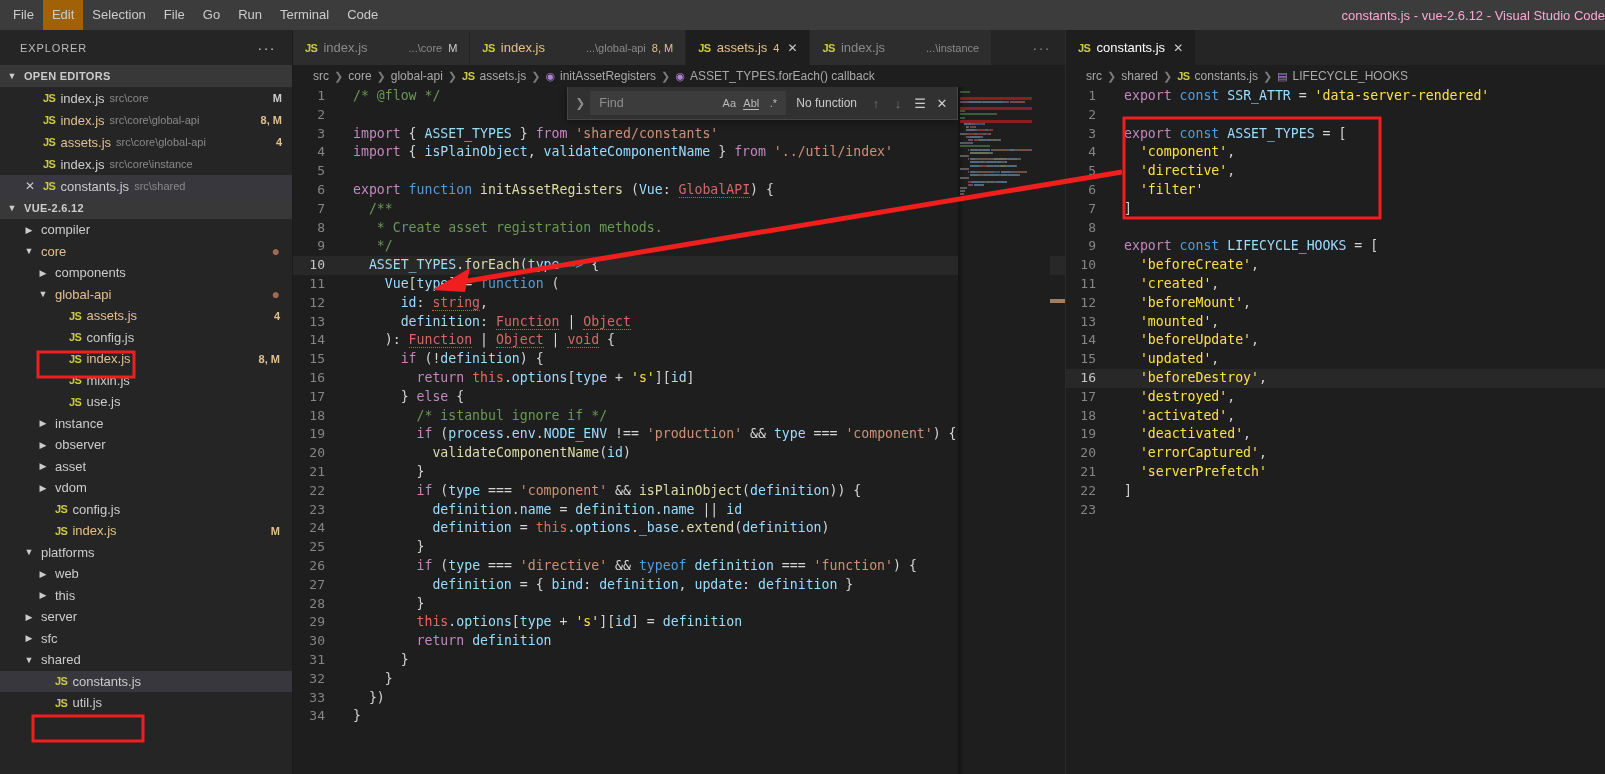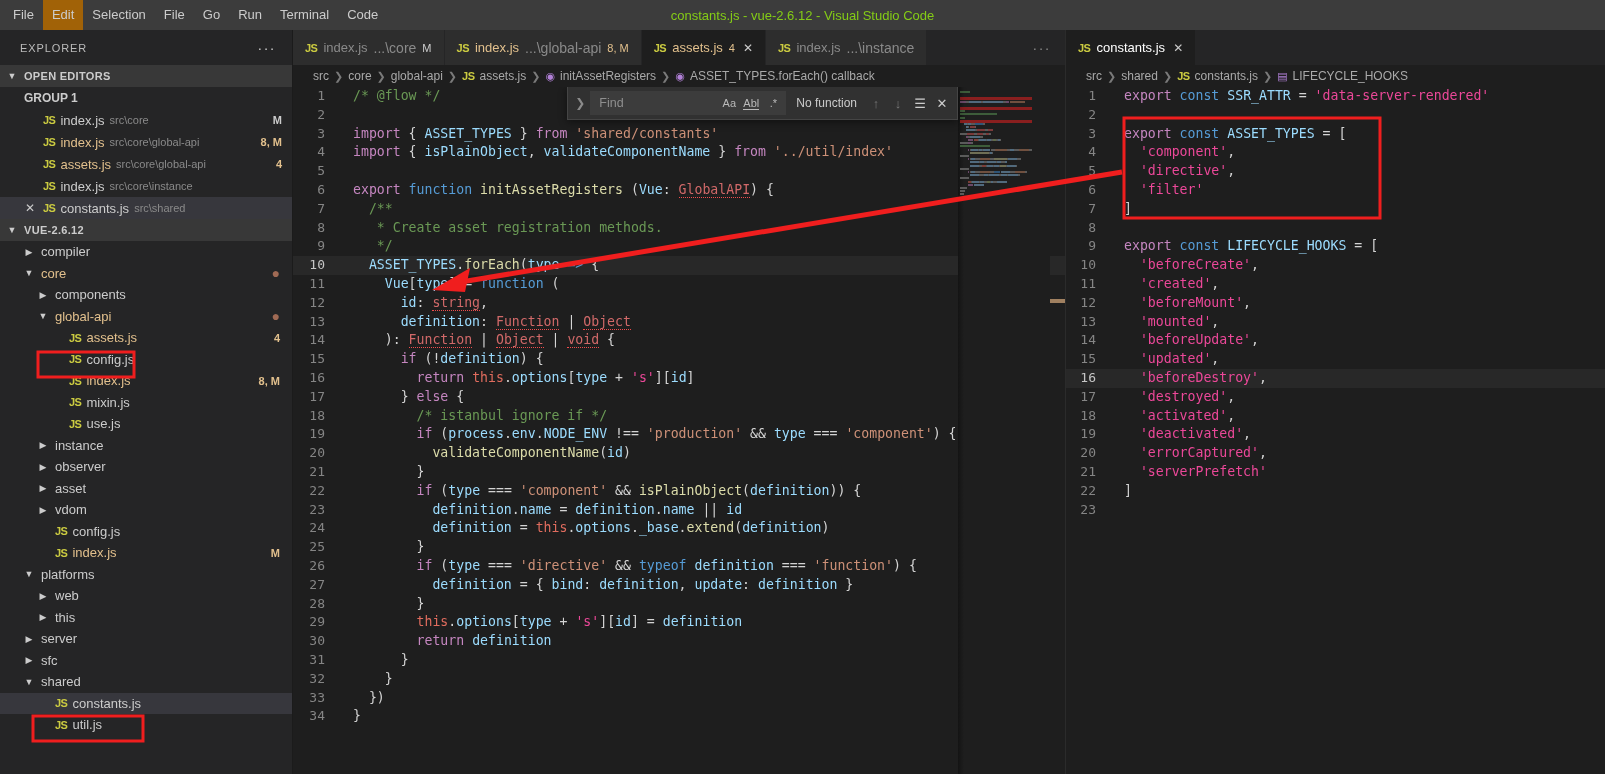--- a/index.html
+++ b/index.html
@@ -17,22 +17,22 @@
     height: 30px; background: #3c3c3c; display: flex; align-items: center;
     flex: 0 0 30px; position: relative;
   }
   .menu { display: flex; align-items: center; height: 30px; padding-left: 4px; }
   .menu-item {
     font-size: 13px; color: #cccccc; padding: 5px 9px; line-height: 20px;
     white-space: nowrap; cursor: default;
   }
   .menu-item.active { background: #a16207; }
   .title-center {
-    position: absolute; left: 0; right: 0; text-align: center;
-    font-size: 13px; color: #84cc16; pointer-events: none;
+    position: absolute; left: 0; right: 0; text-align: right;
+    font-size: 13px; color: #f9a8d4; pointer-events: none;
   }
 
   
   .body { flex: 1 1 auto; display: flex; min-height: 0; }
 
   
   .sidebar {
     width: 293px; flex: 0 0 293px; background: #252526;
     display: flex; flex-direction: column; min-height: 0; position: relative;
     border-right: 1px solid #1b1b1b;
@@ -90,21 +90,21 @@
 
   .tabbar { height: 35px; background: #252526; display: flex; align-items: stretch; position: relative; }
   .tab {
     display: flex; align-items: center; gap: 6px; padding: 0 12px;
     font-size: 13px; background: #2d2d2d; color: #8a8a8a;
     border-right: 1px solid #252526; white-space: nowrap; min-width: 0;
   }
   .tab.active { background: #1e1e1e; color: #ffffff; }
   .tab .tname { font-size: 13px; }
   .tab .tname.mod { color: #e2c08d; }
-  .tab .tpath { font-size: 14px; color: #8a8a8a; }
+  .tab .tpath { font-size: 11px; color: #8a8a8a; margin-left: 35px; }
   .tab .tbadge { font-size: 11px; color: #e2c08d; }
   .tab .tclose { font-size: 12px; color: #cccccc; margin-left: 2px; }
   .tabbar-actions { margin-left: auto; display: flex; align-items: center; padding-right: 14px; color: #8a8a8a; letter-spacing: 1.5px; font-size: 14px; }
 
   .breadcrumb {
     height: 22px; display: flex; align-items: center; gap: 5px;
     padding-left: 20px; font-size: 12px; color: #a9a9a9; white-space: nowrap;
     background: #1e1e1e;
   }
   .bc-sep { color: #7a7a7a; font-size: 11px; }
@@ -127,21 +127,21 @@
   .ln.cur { color: #c6c6c6; }
   .ctext { flex: 1 1 auto; padding-left: 8px; }
 
   .code-right .ln { width: 50px; flex: 0 0 50px; }
 
   
   .t-com { color: #6a9955; }
   .t-kw  { color: #c586c0; }
   .t-kw2 { color: #569cd6; }
   .t-str { color: #ce9178; }
-  .t-str2{ color: #ec4899; }
+  .t-str2{ color: #fde047; }
   .t-fn  { color: #dcdcaa; }
   .t-var { color: #9cdcfe; }
   .t-pun { color: #d4d4d4; }
   .t-err { color: #d16969; border-bottom: 1px dotted #f14c4c; }
   .t-red { color: #e06c5e; }
 
   
   .find-widget {
     position: absolute; top: 0; right: 107px; z-index: 30;
     height: 33px; background: #313131; border: 1px solid #454545; border-top: none;
@@ -204,21 +204,20 @@
       <div class="sb-title">
         <span>EXPLORER</span>
         <span class="sb-dots">···</span>
       </div>
 
       <div class="section-header">
         <span class="chev">▼</span>
         <span>OPEN EDITORS</span>
       </div>
 
-      <div class="group-label">GROUP 1</div>
 
       <div class="oe-row">
         <span class="oe-spacer"></span>
         <span class="jsicon">JS</span>
         <span class="fname">index.js</span>
         <span class="fpath">src\core</span>
         <span class="badge plain">M</span>
       </div>
 
       <div class="oe-row">

